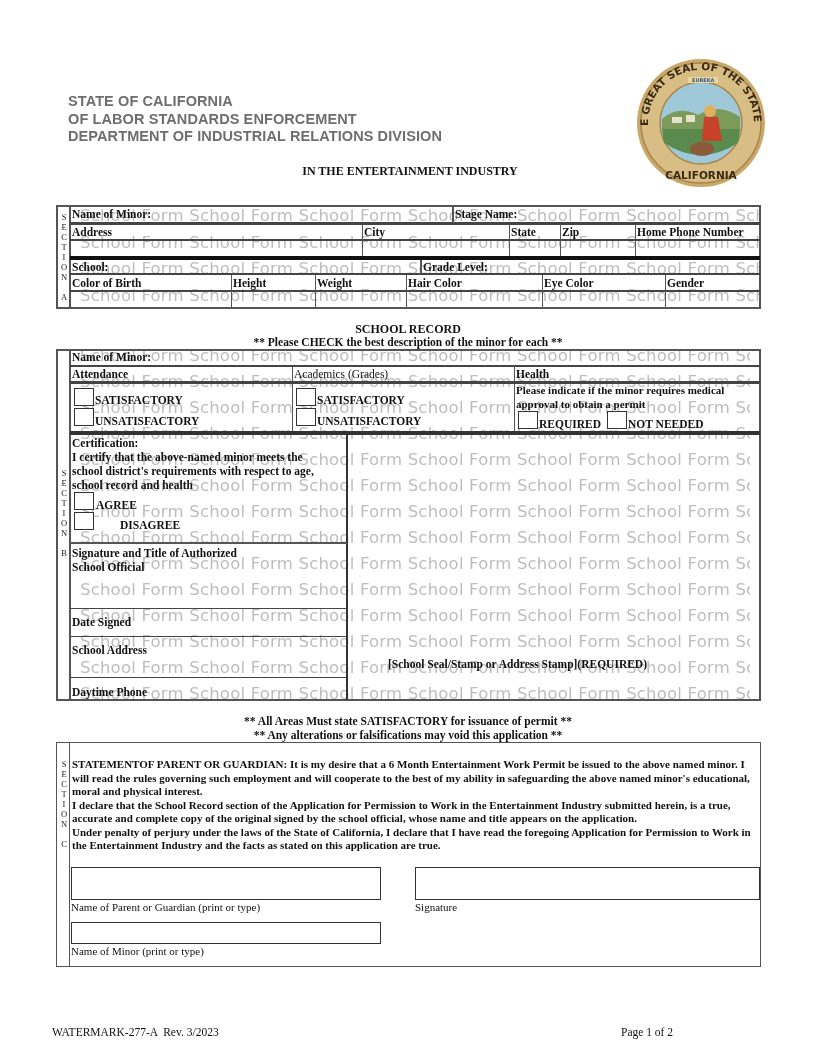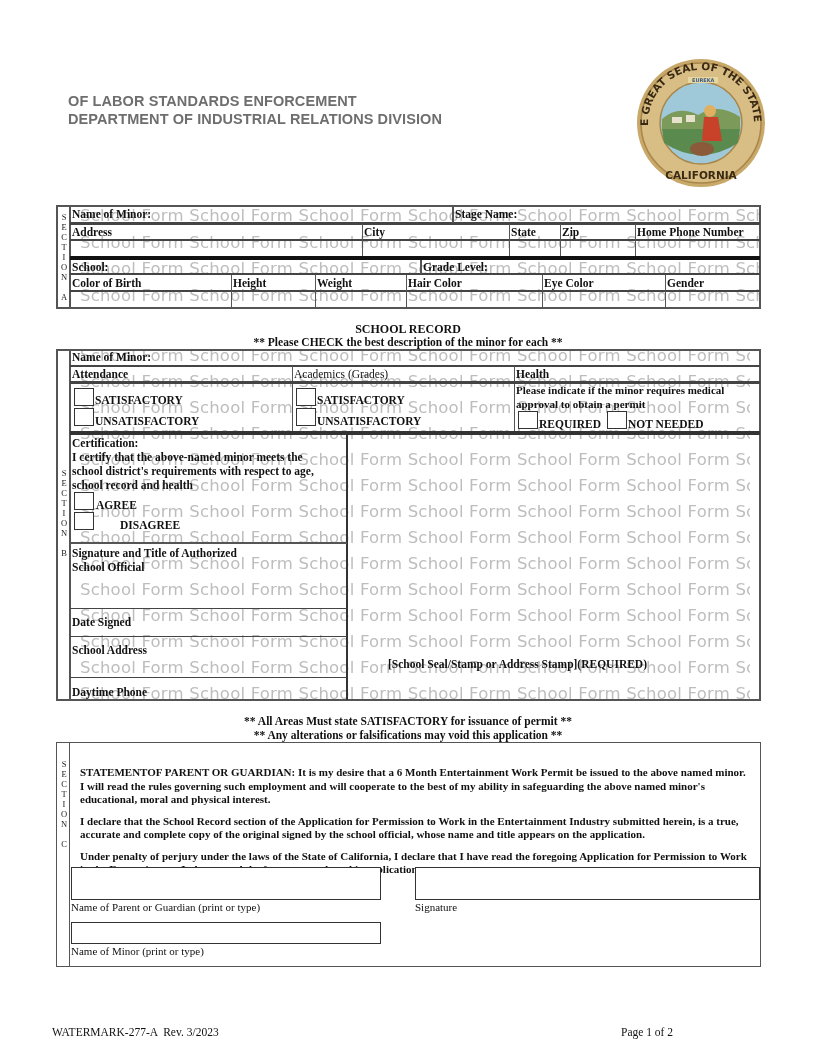--- a/index.html
+++ b/index.html
@@ -14,27 +14,28 @@
   .wm-row { position:absolute; font-family:"DejaVu Sans", sans-serif; font-size:16.5px; color:#bdbdbd; white-space:nowrap; letter-spacing:0.2px; }
   .box { position:absolute; border:2px solid #555; box-sizing:border-box; background:transparent; z-index:2; }
   .lbl { position:absolute; font-weight:bold; font-size:11.5px; line-height:13px; z-index:3; white-space:nowrap; }
   .reg { position:absolute; font-size:11px; line-height:13px; z-index:3; white-space:nowrap; }
   .vsec { position:absolute; font-size:8.5px; line-height:10px; width:10px; text-align:center; z-index:3; color:#222; }
   .hline { position:absolute; background:#444; z-index:2; }
   .vline { position:absolute; background:#555; z-index:2; }
   .cb { position:absolute; width:20px; height:18px; border:1px solid #333; box-sizing:border-box; background:#fff; z-index:3; }
   .center { text-align:center; }
   .para { position:absolute; left:72px; top:758px; width:688px; font-weight:bold; font-size:11px; line-height:13.5px; z-index:3; }
-  .para p { margin:8px; }
+  .para p { margin:0; }
   .sigbox { position:absolute; border:1px solid #333; box-sizing:border-box; background:#fff; z-index:3; }
 </style>
 </head>
 <body>
 
 <div class="abs agency">
+  <div>STATE OF CALIFORNIA</div>
   <div>OF LABOR  STANDARDS ENFORCEMENT</div>
   <div>DEPARTMENT OF INDUSTRIAL RELATIONS DIVISION</div>
 </div>
 
 <div class="abs seal">
   <svg width="146" height="132" viewBox="0 0 146 132">
     <defs>
       <path id="arcTop" d="M 20 66 A 53 53 0 0 1 126 66"></path>
       <path id="arcBot" d="M 30 80 A 46 46 0 0 0 116 80"></path>
     </defs>
@@ -51,20 +52,21 @@
     <rect x="60" y="20" width="30" height="6" fill="#e8d8a0"></rect>
     <text font-family="DejaVu Sans, sans-serif" font-size="5" font-weight="bold" fill="#3c5a8a" x="64" y="25">EUREKA</text>
     <text font-family="DejaVu Sans, sans-serif" font-size="10.5" font-weight="bold" fill="#3a2a14">
       <textPath href="#arcTop" startOffset="50%" text-anchor="middle">THE GREAT SEAL OF THE STATE OF</textPath>
     </text>
     <text font-family="DejaVu Sans, sans-serif" font-size="10.5" font-weight="bold" fill="#3a2a14" x="73" y="122" text-anchor="middle">CALIFORNIA</text>
   </svg>
 </div>
 
 <div class="abs title">
+  <div>IN THE ENTERTAINMENT INDUSTRY</div>
 </div>
 
 <div class="wm-layer">
 
   <div class="wm-row" style="left:80px;top:206px;clip-path:inset(0 0 0 0);width:680px;overflow:hidden;">School Form School Form School Form School Form School Form School Form School Form School Form</div>
   <div class="wm-row" style="left:80px;top:233px;width:680px;overflow:hidden;">School Form School Form School Form School Form School Form School Form School Form School Form</div>
   <div class="wm-row" style="left:80px;top:259px;width:680px;overflow:hidden;">School Form School Form School Form School Form School Form School Form School Form School Form</div>
   <div class="wm-row" style="left:80px;top:286px;width:680px;overflow:hidden;">School Form School Form School Form School Form School Form School Form School Form School Form</div>
 
   <div class="wm-row" style="left:80px;top:346px;width:670px;overflow:hidden;">School Form School Form School Form School Form School Form School Form School Form School Form</div>

